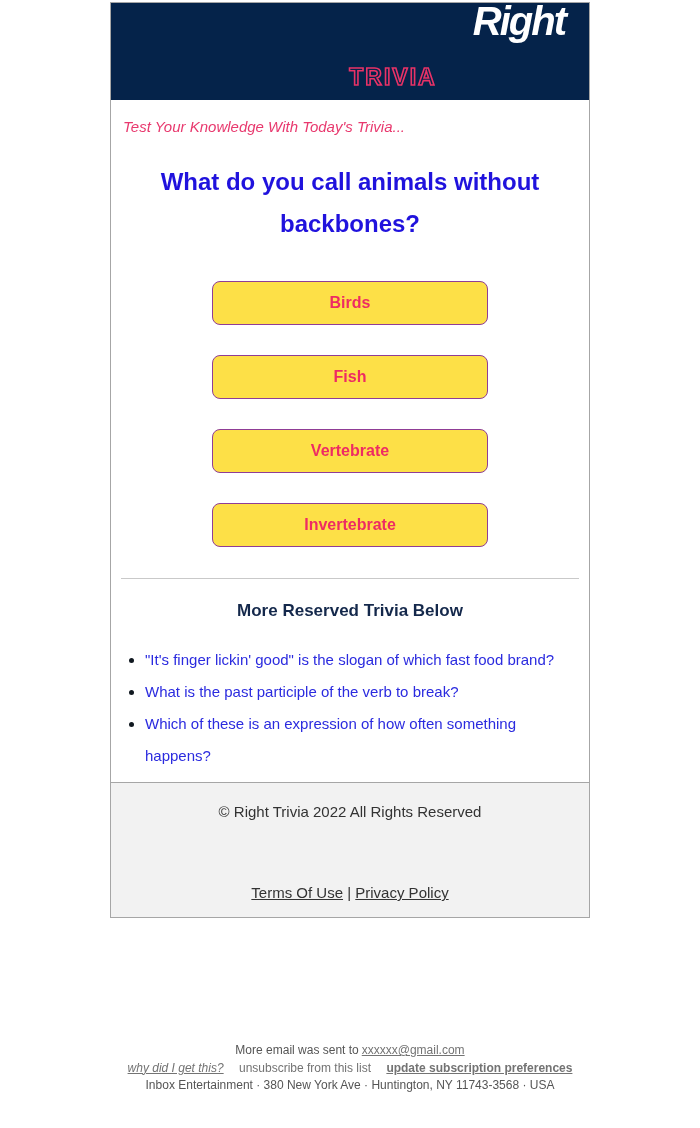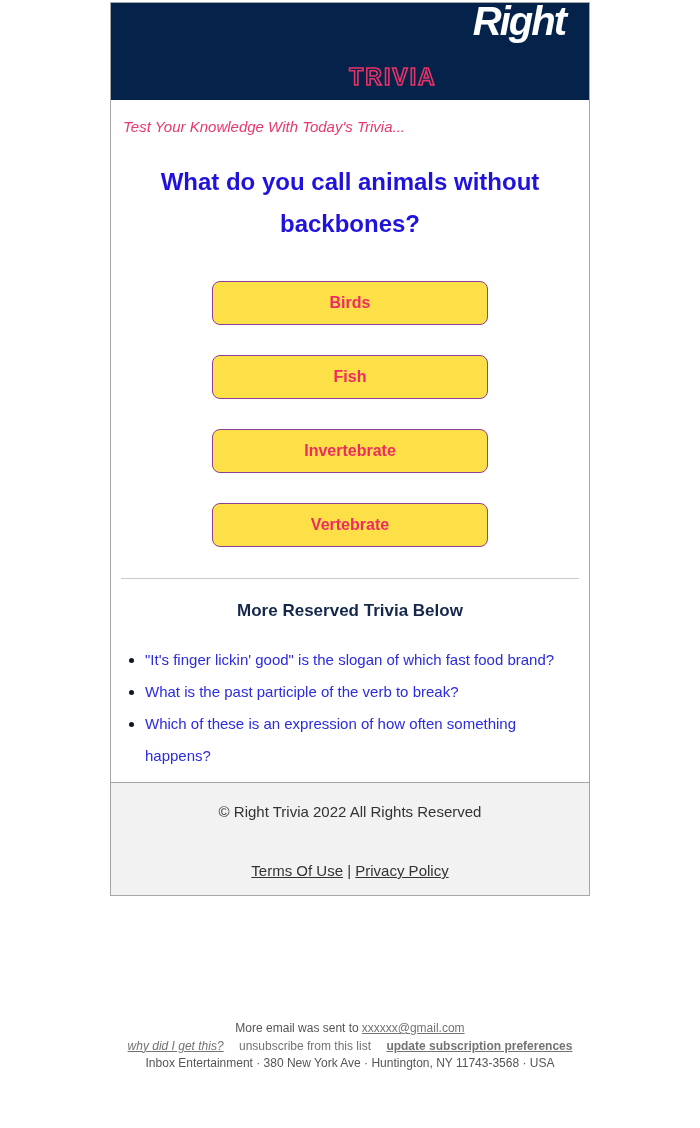--- a/index.html
+++ b/index.html
@@ -114,21 +114,21 @@
     background: #f2f2f2;
     border-top: 1px solid #a6a6a6;
     padding: 20px 0 16px;
     text-align: center;
   }
   .copyright {
     font-size: 15px;
     color: #333333;
   }
   .legal {
-    margin-top: 42px;
+    margin-top: 64px;
     font-size: 15px;
     color: #333333;
   }
   .legal a {
     color: #333333;
     text-decoration: underline;
     cursor: pointer;
   }
   .legal .sep { text-decoration: none; }
 
@@ -157,22 +157,22 @@
     <div class="logo-sub">TRIVIA</div>
   </div>
 
   <div class="tagline">Test Your Knowledge With Today's Trivia...</div>
 
   <div class="question">What do you call animals without backbones?</div>
 
   <div class="answers">
     <button class="answer-btn">Birds</button>
     <button class="answer-btn">Fish</button>
+    <button class="answer-btn">Vertebrate</button>
     <button class="answer-btn">Invertebrate</button>
-    <button class="answer-btn">Vertebrate</button>
   </div>
 
   <hr class="divider">
 
   <div class="more-heading">More Reserved Trivia Below</div>
 
   <ul class="trivia-list">
     <li><a>"It's finger lickin' good" is the slogan of which fast food brand?</a></li>
     <li><a>What is the past participle of the verb to break?</a></li>
     <li><a>Which of these is an expression of how often something happens?</a></li>

